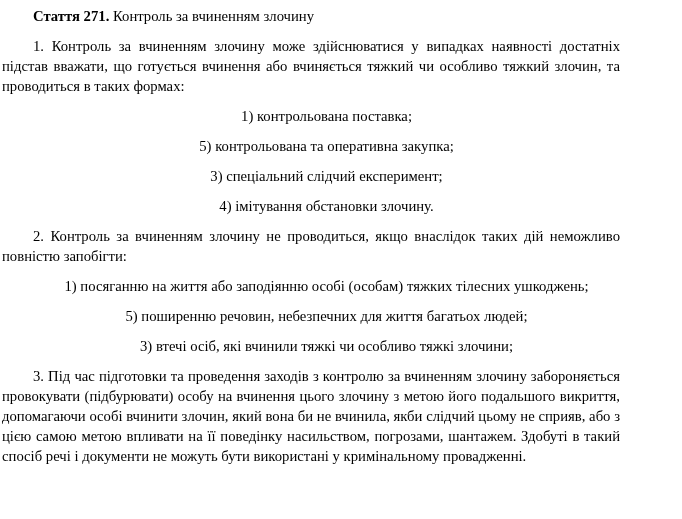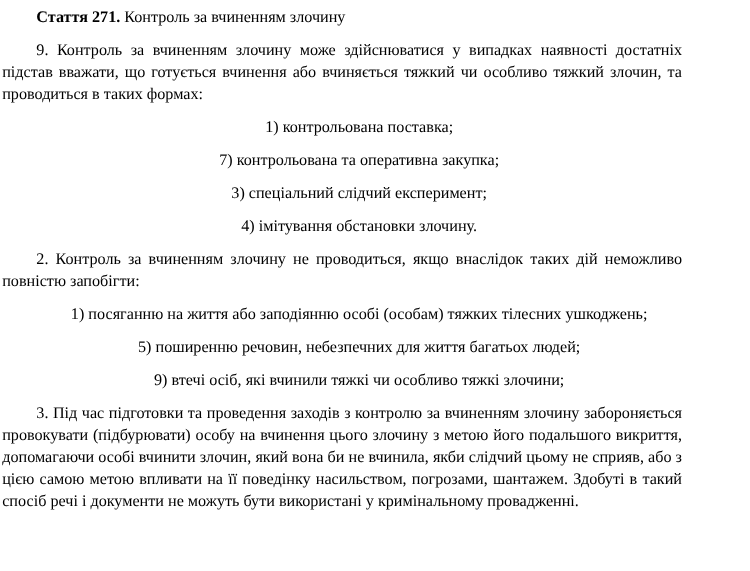--- a/index.html
+++ b/index.html
@@ -35,24 +35,24 @@
   .title-label {
     font-weight: bold;
   }
 </style>
 </head>
 <body>
 
 <div class="page">
   <p class="title"><span class="title-label">Стаття 271.</span> <span>Контроль за вчиненням злочину</span></p>
   <div>
-      <p class="paragraph">9. Контроль за вчиненням злочину може здійснюватися у випадках наявності достатніх підстав вважати, що готується вчинення або вчиняється тяжкий чи особливо тяжкий злочин, та проводиться в таких формах:</p>
+      <p class="paragraph">1. Контроль за вчиненням злочину може здійснюватися у випадках наявності достатніх підстав вважати, що готується вчинення або вчиняється тяжкий чи особливо тяжкий злочин, та проводиться в таких формах:</p>
       <p class="list-item">1) контрольована поставка;</p>
-      <p class="list-item">7) контрольована та оперативна закупка;</p>
+      <p class="list-item">5) контрольована та оперативна закупка;</p>
       <p class="list-item">3) спеціальний слідчий експеримент;</p>
       <p class="list-item">4) імітування обстановки злочину.</p>
       <p class="paragraph">2. Контроль за вчиненням злочину не проводиться, якщо внаслідок таких дій неможливо повністю запобігти:</p>
       <p class="list-item">1) посяганню на життя або заподіянню особі (особам) тяжких тілесних ушкоджень;</p>
       <p class="list-item">5) поширенню речовин, небезпечних для життя багатьох людей;</p>
-      <p class="list-item">9) втечі осіб, які вчинили тяжкі чи особливо тяжкі злочини;</p>
+      <p class="list-item">3) втечі осіб, які вчинили тяжкі чи особливо тяжкі злочини;</p>
       <p class="paragraph">3. Під час підготовки та проведення заходів з контролю за вчиненням злочину забороняється провокувати (підбурювати) особу на вчинення цього злочину з метою його подальшого викриття, допомагаючи особі вчинити злочин, який вона би не вчинила, якби слідчий цьому не сприяв, або з цією самою метою впливати на її поведінку насильством, погрозами, шантажем. Здобуті в такий спосіб речі і документи не можуть бути використані у кримінальному провадженні.</p>
     </div>
 </div>
 
 </body></html>

